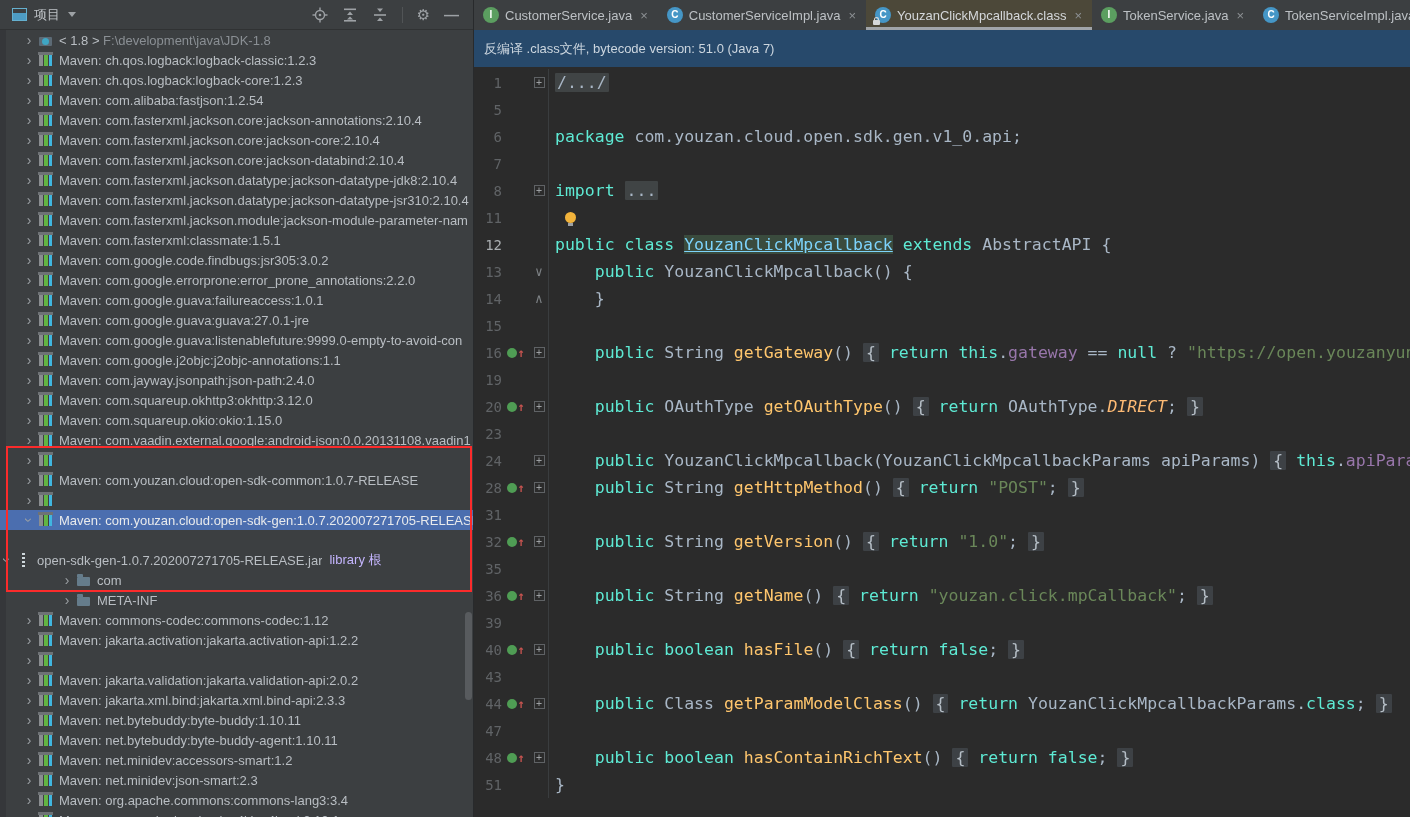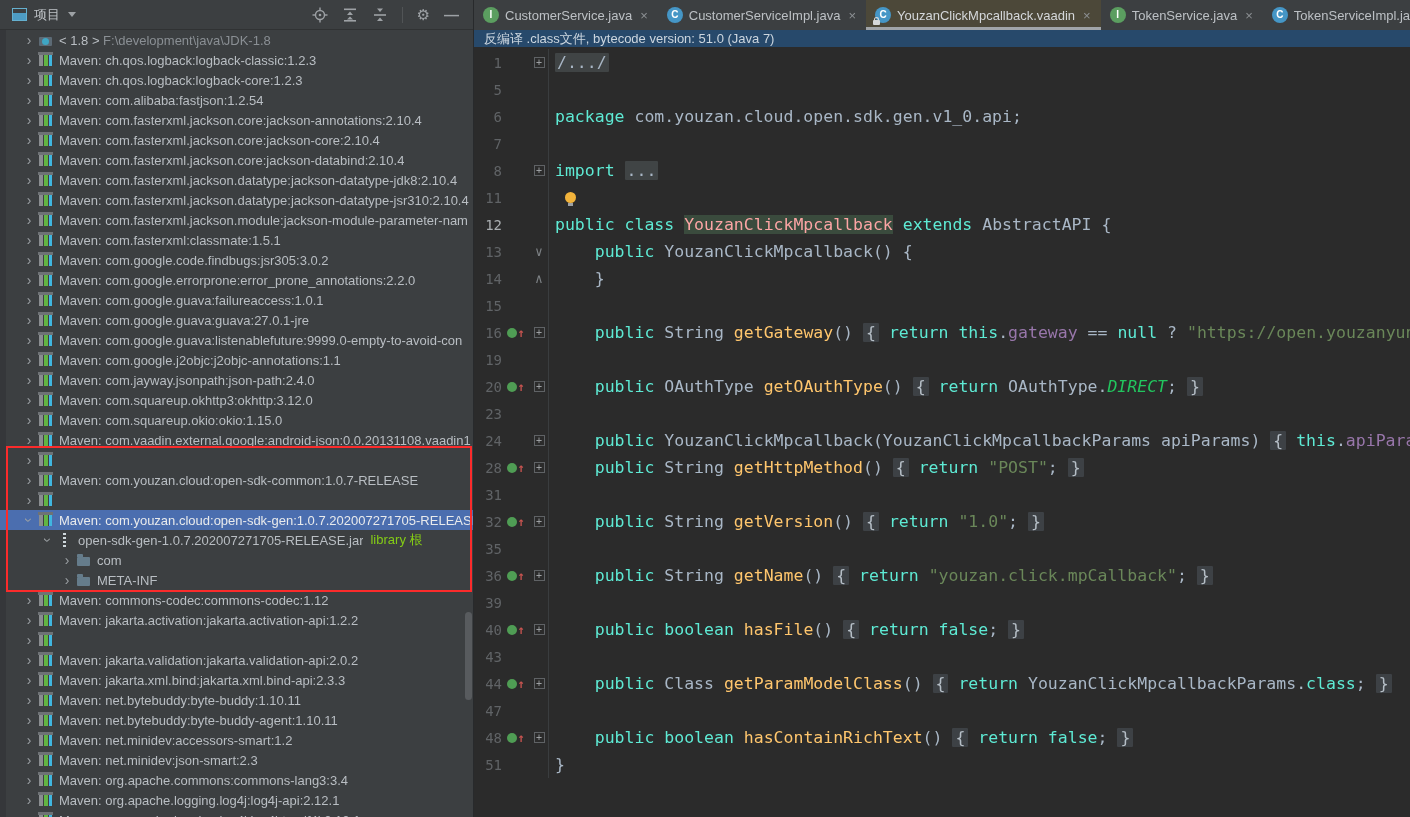--- a/index.html
+++ b/index.html
@@ -42,21 +42,21 @@
   
   .ticon.jdk::before { content:""; position:absolute; left:1px; top:5px; width:13px; height:9px; background:#5c6a75; border-radius:1px; }
   .ticon.jdk::after { content:""; position:absolute; left:4px; top:6px; width:7px; height:7px; background:#3fa6c4; border-radius:50%; }
   
   .ticon.jar::before { content:""; position:absolute; left:2px; top:1px; width:11px; height:14px;
     background:repeating-linear-gradient(180deg,#9fb6c0 0 2px,#5a6putc4 2px 2px,#536069 2px 4px); }
   .ticon.jar::after { content:""; position:absolute; left:6px; top:1px; width:3px; height:14px;
     background:repeating-linear-gradient(180deg,#cfd8dc 0 2px,#3c3f41 2px 4px); }
   .tlabel { overflow:hidden; }
   .tdim { color:#8a8f94; }
-  .tsuffix { color:#84cc16; margin-left:7px; }
+  .tsuffix { color:#c4b5fd; margin-left:7px; }
 
   .red-box { position:absolute; left:6px; top:446px; width:466px; height:146px;
     border:2px solid #fb2b2b; z-index:5; pointer-events:none; }
   .tree-thumb { position:absolute; right:1px; top:612px; width:7px; height:88px;
     background:#585b5e; border-radius:4px; z-index:4; }
 
   
   .editor { position:relative; flex:1; height:817px; background:#2b2b2b; overflow:hidden;
     display:flex; flex-direction:column; }
   .tabbar { height:30px; background:#3c3f41; display:flex; align-items:stretch; flex:none; }
@@ -67,21 +67,21 @@
   .cicon { width:16px; height:16px; border-radius:50%; flex:none; position:relative;
     font-size:10px; font-weight:bold; color:#fff; text-align:center; line-height:16px;
     font-family:"Liberation Sans",sans-serif; }
   .cicon.interface { background:#5b9e60; }
   .cicon.class { background:#4596c6; }
   .cicon .lock { position:absolute; left:-2px; bottom:-2px; width:7px; height:5px;
     background:#d5d8da; border-radius:1px; }
   .cicon .lock::before { content:""; position:absolute; left:1px; top:-3px; width:3px; height:3px;
     border:1px solid #d5d8da; border-bottom:none; border-radius:3px 3px 0 0; }
 
-  .banner { height:17px; background:#27496b; color:#ccd6df; font-size:13px;
+  .banner { height:37px; background:#27496b; color:#ccd6df; font-size:13px;
     display:flex; align-items:center; padding-left:10px; flex:none; }
 
   .code-area { flex:1; overflow:hidden; font-family:"DejaVu Sans Mono", monospace;
     font-size:16.5px; color:#a9b7c6; padding-top:2px; }
   .cline { height:27px; display:flex; align-items:center; white-space:pre; }
   .gut-num { width:28px; flex:none; text-align:right; color:#606366; font-size:14px;
     font-family:"DejaVu Sans Mono",monospace; }
   .gut-num.bright { color:#a9adb0; }
   .gut-ov { width:28px; flex:none; display:flex; align-items:center; justify-content:center; gap:0; }
   .ov-circle { width:10px; height:10px; border-radius:50%; background:#4f9d54; display:inline-block; }
@@ -89,24 +89,24 @@
   .gut-fold { width:18px; flex:none; text-align:center; color:#7c8084; font-size:11px; }
   .foldbox { display:inline-block; width:11px; height:11px; line-height:9px; border:1px solid #5f6265;
     color:#9da0a3; font-size:10px; text-align:center; background:#2b2b2b; }
   .chevfold { color:#7c8084; font-size:13px; }
   .gut-border { width:1px; align-self:stretch; background:#3a3d3f; flex:none; }
   .ctext { padding-left:6px; overflow:hidden; }
   .kw { color:#5eead4; }
   .mtd { color:#ffc66d; }
   .str { color:#6a8759; }
   .fld { color:#9876aa; }
-  .fldi { color:#22c55e; font-style:italic; }
+  .fldi { color:#fdba74; font-style:italic; }
   .fold-ph { background:#404445; color:#a9b7c6; border-radius:1px; padding:0 2px; }
   .brc { background:#3d4145; color:#b5bec6; padding:0 3px; border-radius:1px; }
-  .hlc { background:#3a4b3d; color:#fca5a5; }
+  .hlc { background:#3a4b3d; color:#7dd3fc;text-decoration:underline; }
   .bulb { display:inline-block; width:11px; height:11px; border-radius:50%; background:#f2b33b;
     position:relative; margin-left:10px; }
   .bulb::after { content:""; position:absolute; left:3px; bottom:-3px; width:5px; height:3px; background:#9da0a3; }
 </style>
 </head>
 <body>
 
 <div class="app">
 
   <div class="left-panel">
@@ -264,21 +264,21 @@
         </div>
         <div class="trow" style="padding-left: 22px;">
           <span class="chev">›</span>
           <span class="ticon lib"></span>
         </div>
         <div class="trow selected" style="padding-left: 22px;">
           <span class="chev exp">›</span>
           <span class="ticon lib"></span>
           <span class="tlabel">Maven: com.youzan.cloud:open-sdk-gen:1.0.7.202007271705-RELEASE</span>
         </div>
-        <div class="trow" style="padding-left: 41px;">
+        <div class="trow" style=" margin-top: 20px;">
           <span class="chev exp">›</span>
           <span class="ticon jar"></span>
           <span class="tlabel">open-sdk-gen-1.0.7.202007271705-RELEASE.jar</span>
           <span class="tsuffix">library 根</span>
         </div>
         <div class="trow" style="padding-left: 60px;">
           <span class="chev">›</span>
           <span class="ticon folder"></span>
           <span class="tlabel">com</span>
         </div>
@@ -358,21 +358,21 @@
           <span>CustomerService.java</span>
           <span class="close">×</span>
         </div>
         <div class="tab">
           <span class="cicon class">C</span>
           <span>CustomerServiceImpl.java</span>
           <span class="close">×</span>
         </div>
         <div class="tab active">
           <span class="cicon class">C<span class="lock"></span></span>
-          <span>YouzanClickMpcallback.vaadin</span>
+          <span>YouzanClickMpcallback.class</span>
           <span class="close">×</span>
         </div>
         <div class="tab">
           <span class="cicon interface">I</span>
           <span>TokenService.java</span>
           <span class="close">×</span>
         </div>
         <div class="tab">
           <span class="cicon class">C</span>
           <span>TokenServiceImpl.java</span>

